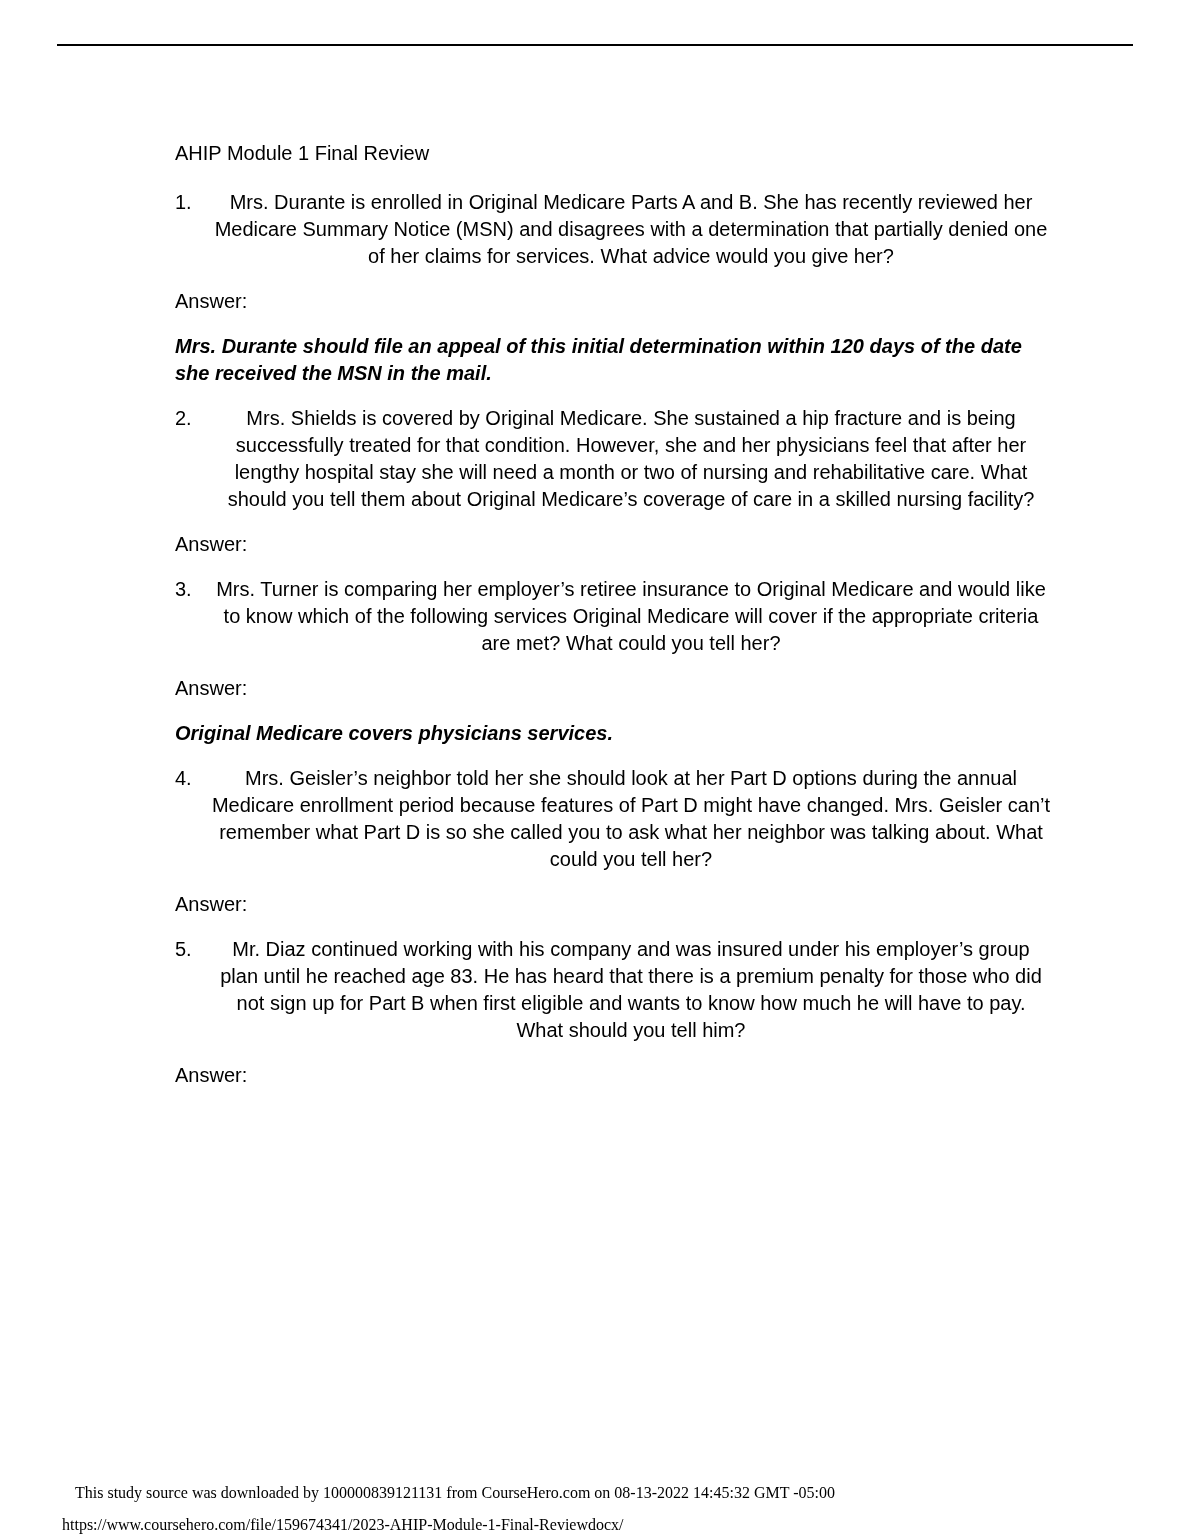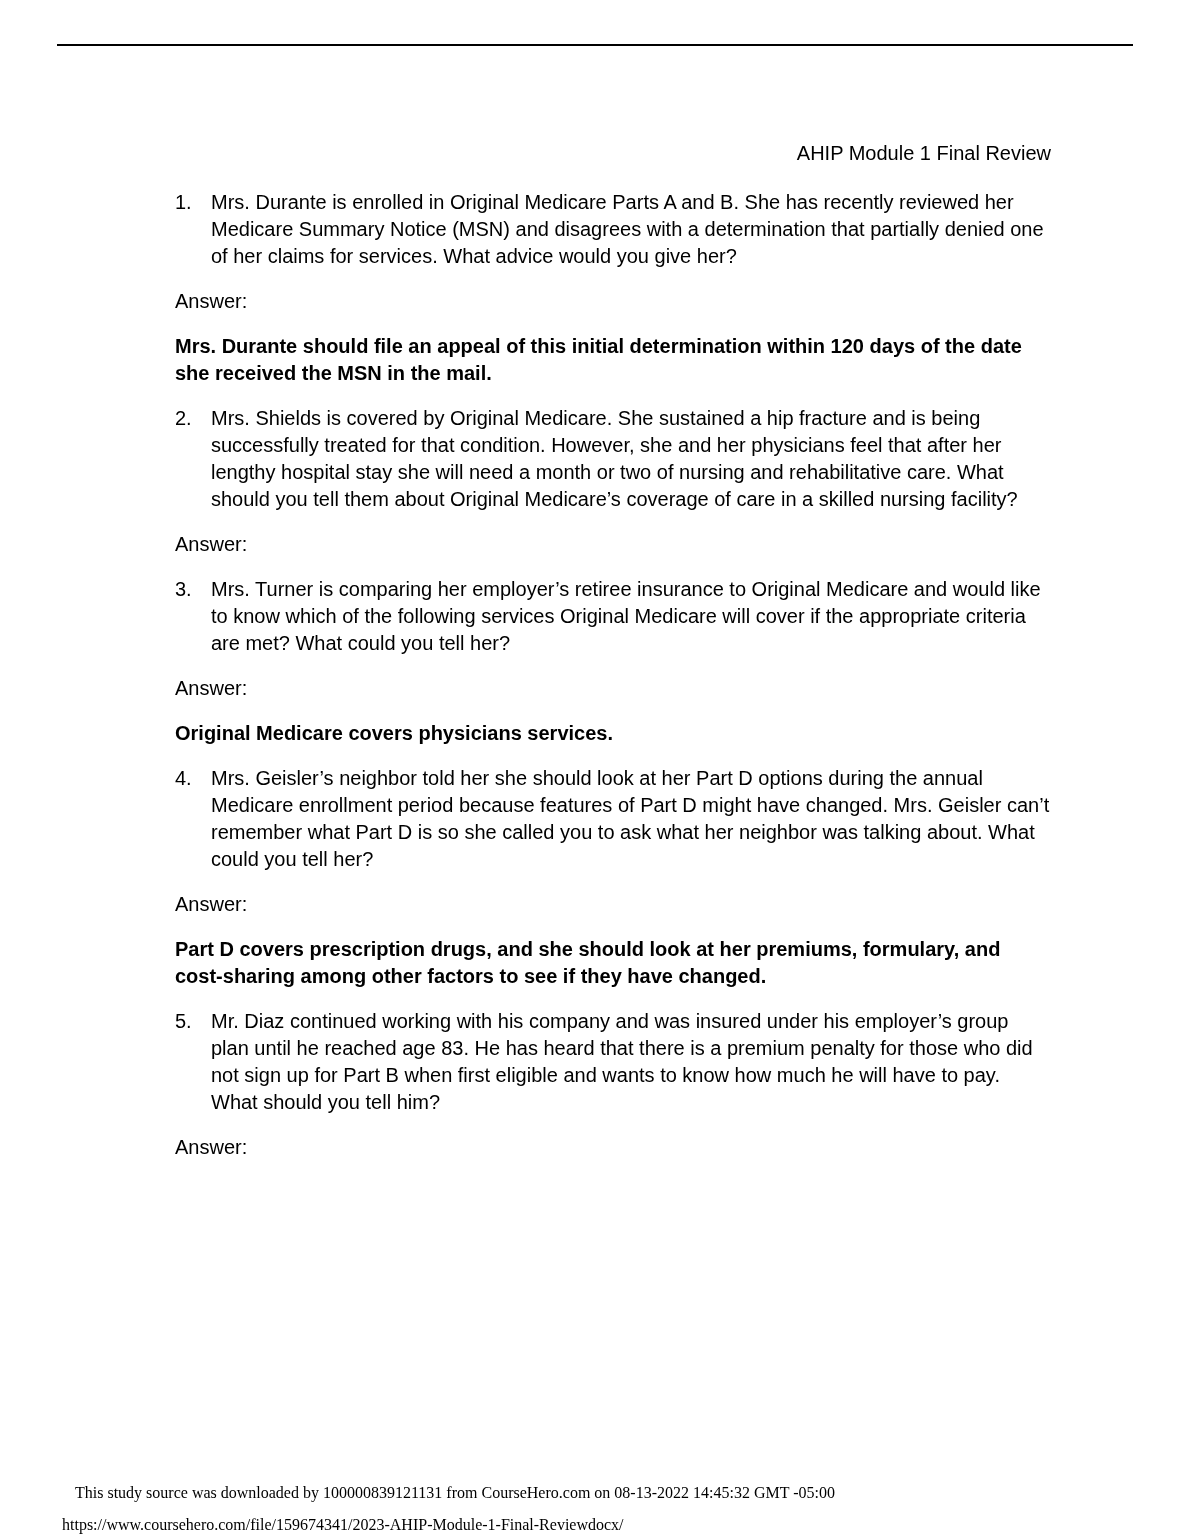--- a/index.html
+++ b/index.html
@@ -24,42 +24,44 @@
   }
   .content {
     position: absolute;
     top: 140px;
     left: 175px;
     width: 876px;
     font-size: 20px;
     line-height: 27px;
   }
   .doc-title {
-    text-align: right;
+    text-align: left;
     font-weight: 400;
     margin: 0 0 22px 0;
   }
   .question {
     display: flex;
     margin: 0 0 18px 0;
   }
   .qnum {
     flex: 0 0 36px;
     width: 36px;
   }
   .qtext {
     flex: 1;
+    text-align: center;
   }
   .ans-label {
     font-weight: 400;
     margin: 0 0 18px 0;
   }
   .ans-text {
     font-weight: 700;
     margin: 0 0 18px 0;
+    font-style: italic;
   }
   .footer-info {
     position: absolute;
     left: 75px;
     top: 1484px;
     font-family: "Liberation Serif", serif;
     font-size: 16px;
     white-space: nowrap;
   }
   .footer-url {
@@ -107,21 +109,20 @@
       <p class="ans-label">Answer:</p>
       <p class="ans-text">Original Medicare covers physicians services.</p>
     </div>
 
     <div class="qa">
       <div class="question">
         <span class="qnum">4.</span>
         <span class="qtext">Mrs. Geisler’s neighbor told her she should look at her Part D options during the annual Medicare enrollment period because features of Part D might have changed. Mrs. Geisler can’t remember what Part D is so she called you to ask what her neighbor was talking about. What could you tell her?</span>
       </div>
       <p class="ans-label">Answer:</p>
-      <p class="ans-text">Part D covers prescription drugs, and she should look at her premiums, formulary, and cost-sharing among other factors to see if they have changed.</p>
     </div>
 
     <div class="qa">
       <div class="question">
         <span class="qnum">5.</span>
         <span class="qtext">Mr. Diaz continued working with his company and was insured under his employer’s group plan until he reached age 83. He has heard that there is a premium penalty for those who did not sign up for Part B when first eligible and wants to know how much he will have to pay. What should you tell him?</span>
       </div>
       <p class="ans-label">Answer:</p>
     </div>
 

